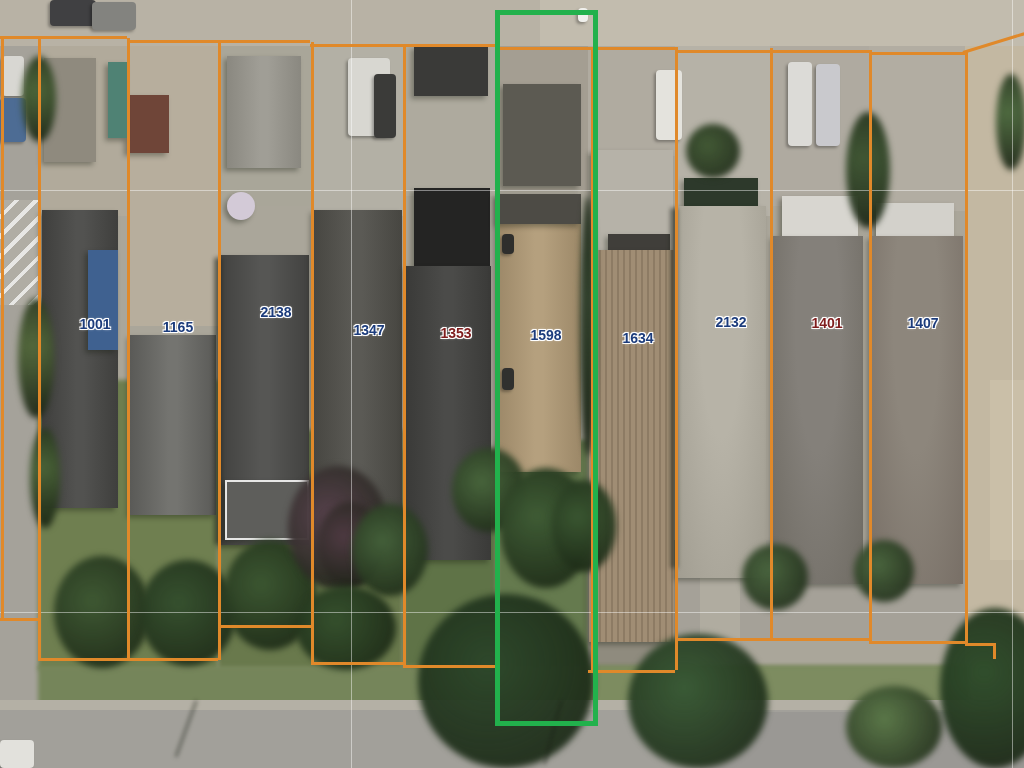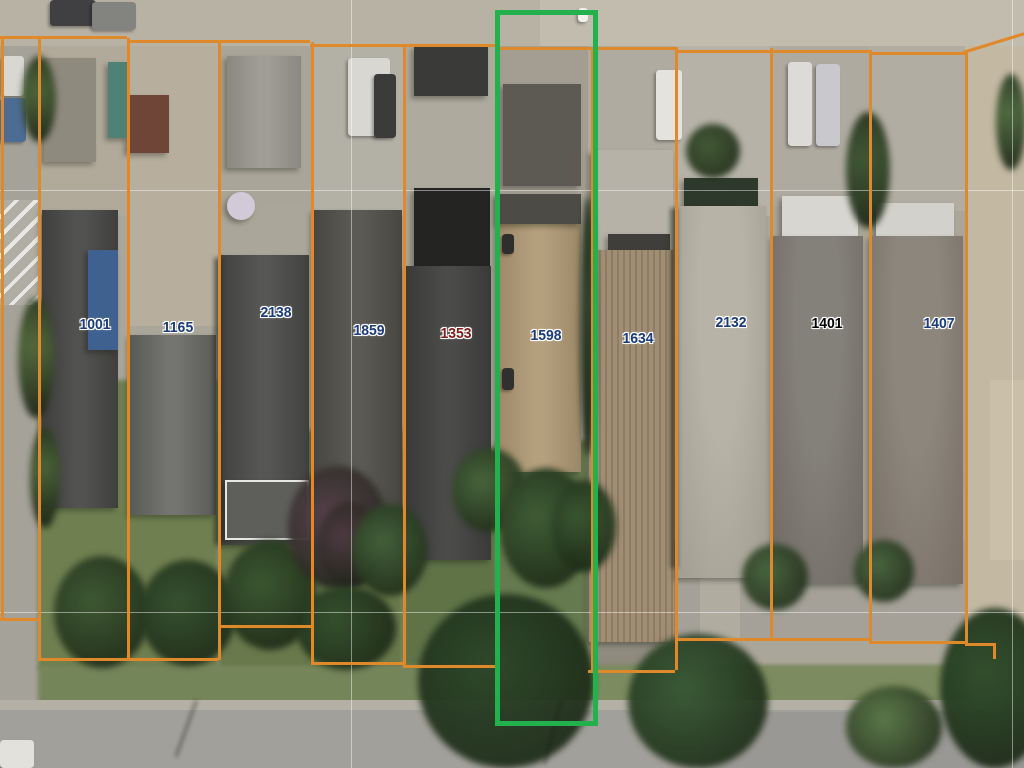--- a/index.html
+++ b/index.html
@@ -148,21 +148,21 @@
       <div class="f vline" style="left: 869px; top: 50px; width: 3px; height: 592px; background: rgb(224, 137, 42);"></div>
       <div class="f vline" style="left: 965px; top: 52px; width: 3px; height: 593px; background: rgb(224, 137, 42);"></div>
       <div class="f vline" style="left: 993px; top: 643px; width: 3px; height: 16px; background: rgb(224, 137, 42);"></div>
       <div class="f dline" style="left: 963px; top: 51px; width: 64px; height: 3px; background: rgb(224, 137, 42); transform: rotate(-17deg); transform-origin: 0px 50%;"></div>
     </div>
   <div class="greenbox" id="green-box" style="left: 495px; top: 10px; width: 93px; height: 706px; border: 5px solid rgb(34, 177, 76);"></div>
   <div id="label-layer">
       <div class="lot-label" style="left: 95px; top: 324px; color: rgb(28, 60, 124);">1001</div>
       <div class="lot-label" style="left: 178px; top: 327px; color: rgb(28, 60, 124);">1165</div>
       <div class="lot-label" style="left: 276px; top: 312px; color: rgb(28, 60, 124);">2138</div>
-      <div class="lot-label" style="left: 369px; top: 330px; color: rgb(28, 60, 124);">1859</div>
+      <div class="lot-label" style="left: 369px; top: 330px; color: rgb(28, 60, 124);">1347</div>
       <div class="lot-label" style="left: 456px; top: 333px; color: #7f1d1d;">1353</div>
       <div class="lot-label" style="left: 546px; top: 335px; color: rgb(28, 60, 124);">1598</div>
       <div class="lot-label" style="left: 638px; top: 338px; color: rgb(28, 60, 124);">1634</div>
       <div class="lot-label" style="left: 731px; top: 322px; color: rgb(28, 60, 124);">2132</div>
-      <div class="lot-label" style="left: 827px; top: 323px; color: #000000;">1401</div>
-      <div class="lot-label" style="left: 923px; top: 323px; color: rgb(28, 60, 124); margin-left: 16px;">1407</div>
+      <div class="lot-label" style="left: 827px; top: 323px; color: #7f1d1d;">1401</div>
+      <div class="lot-label" style="left: 923px; top: 323px; color: rgb(28, 60, 124);">1407</div>
     </div>
 </div>
 
 </body></html>

